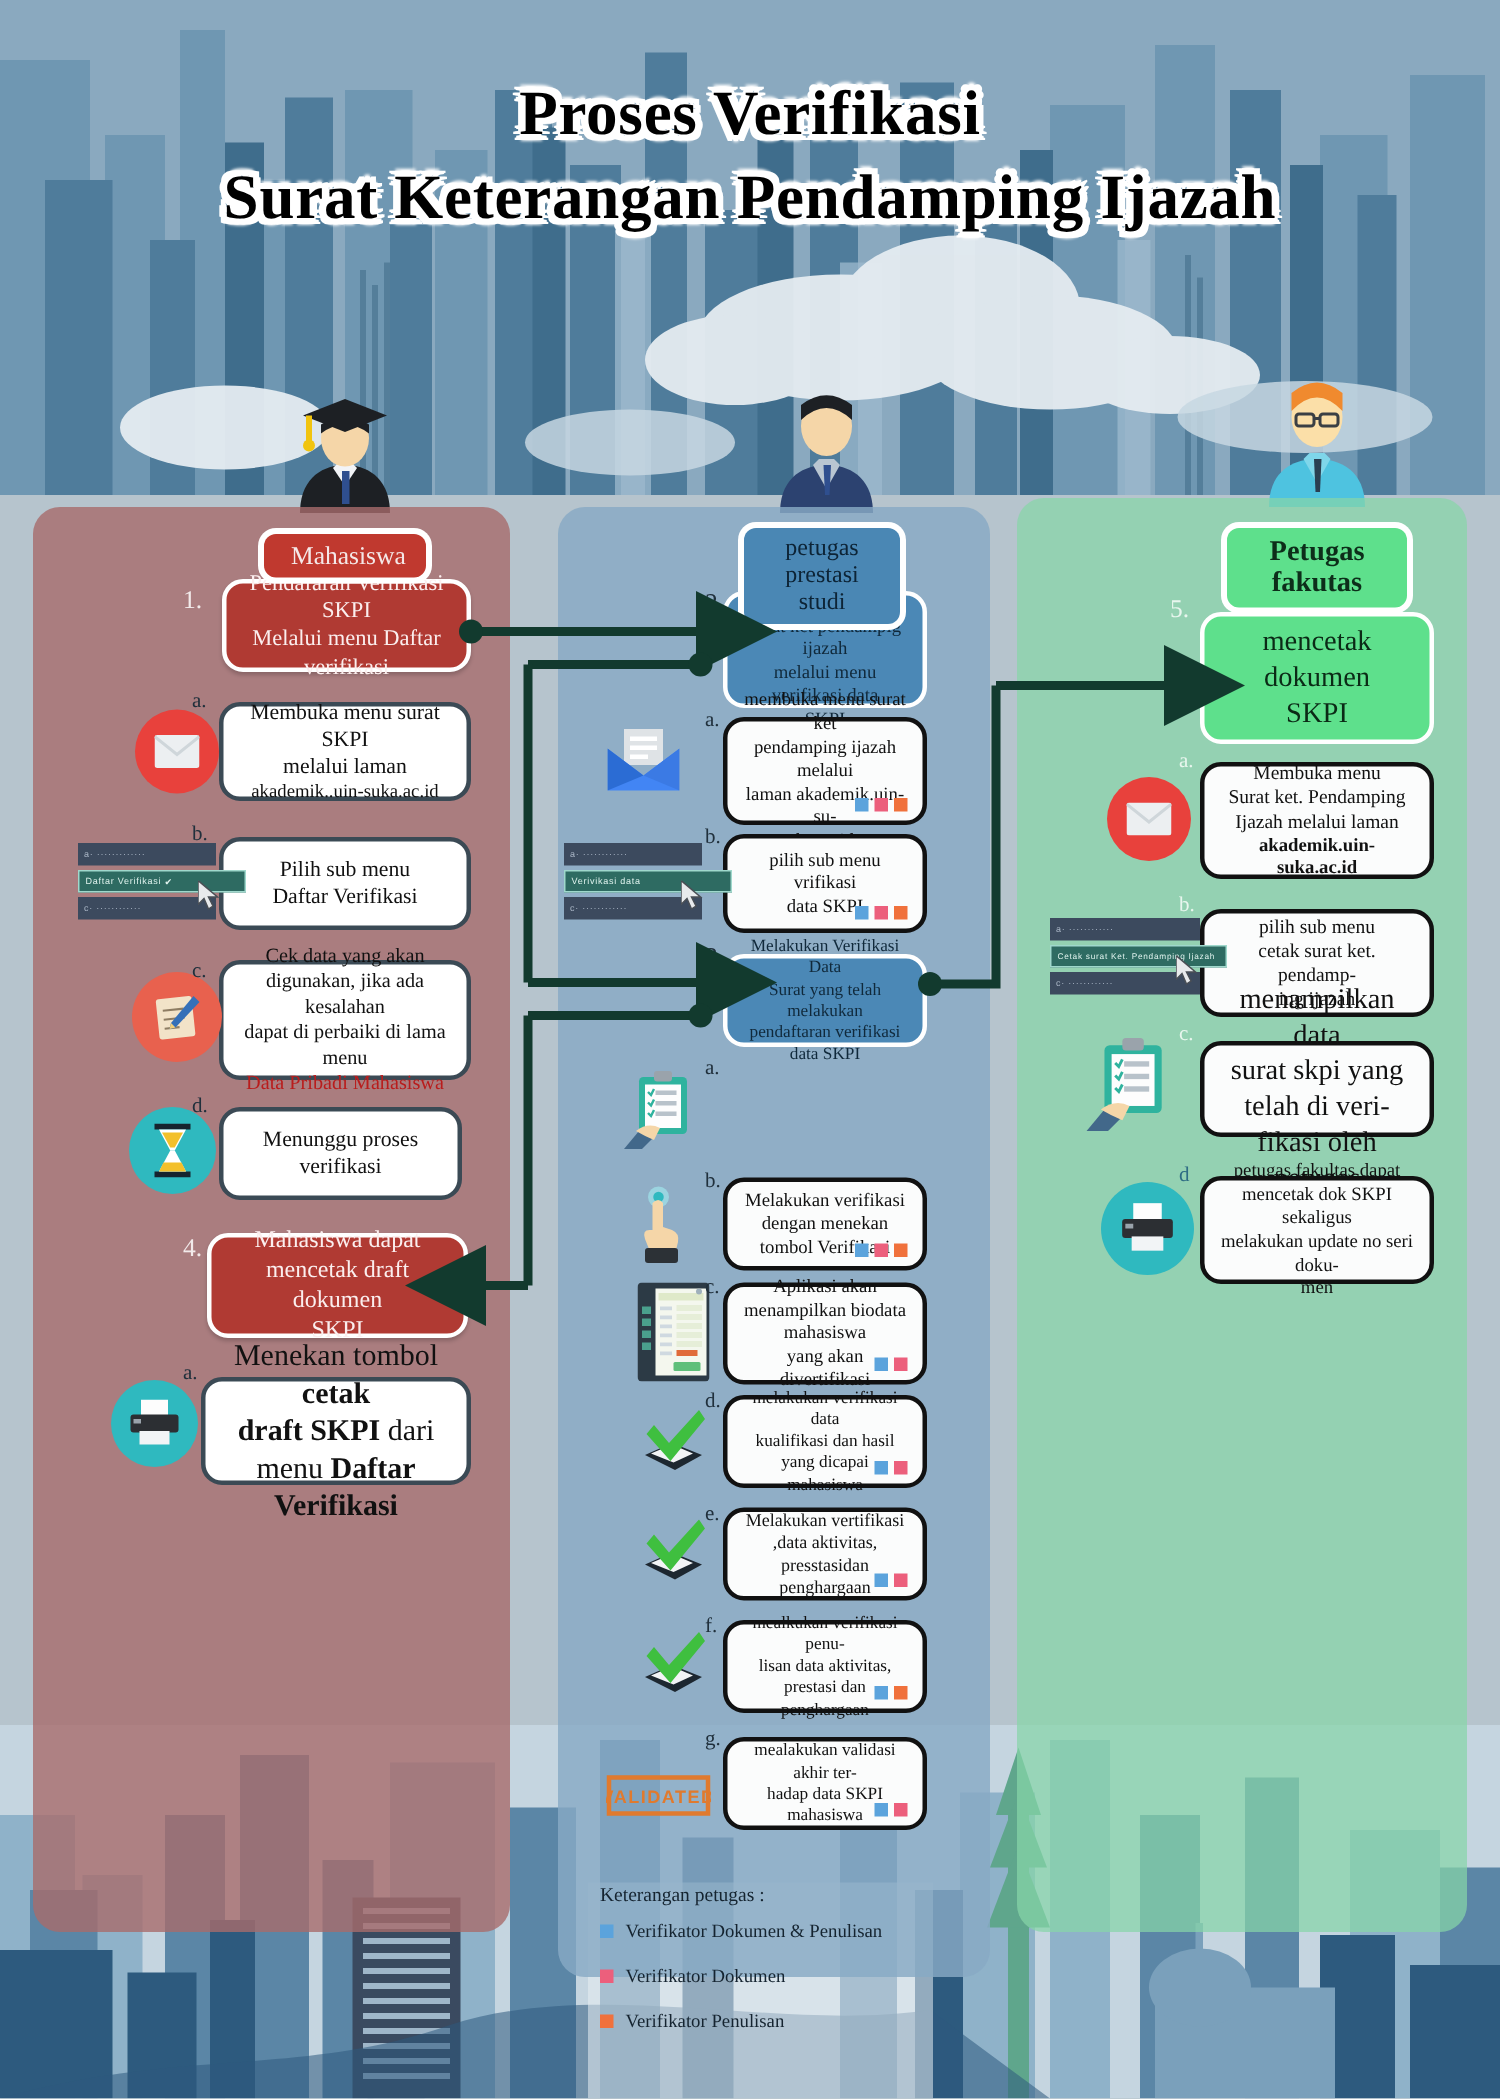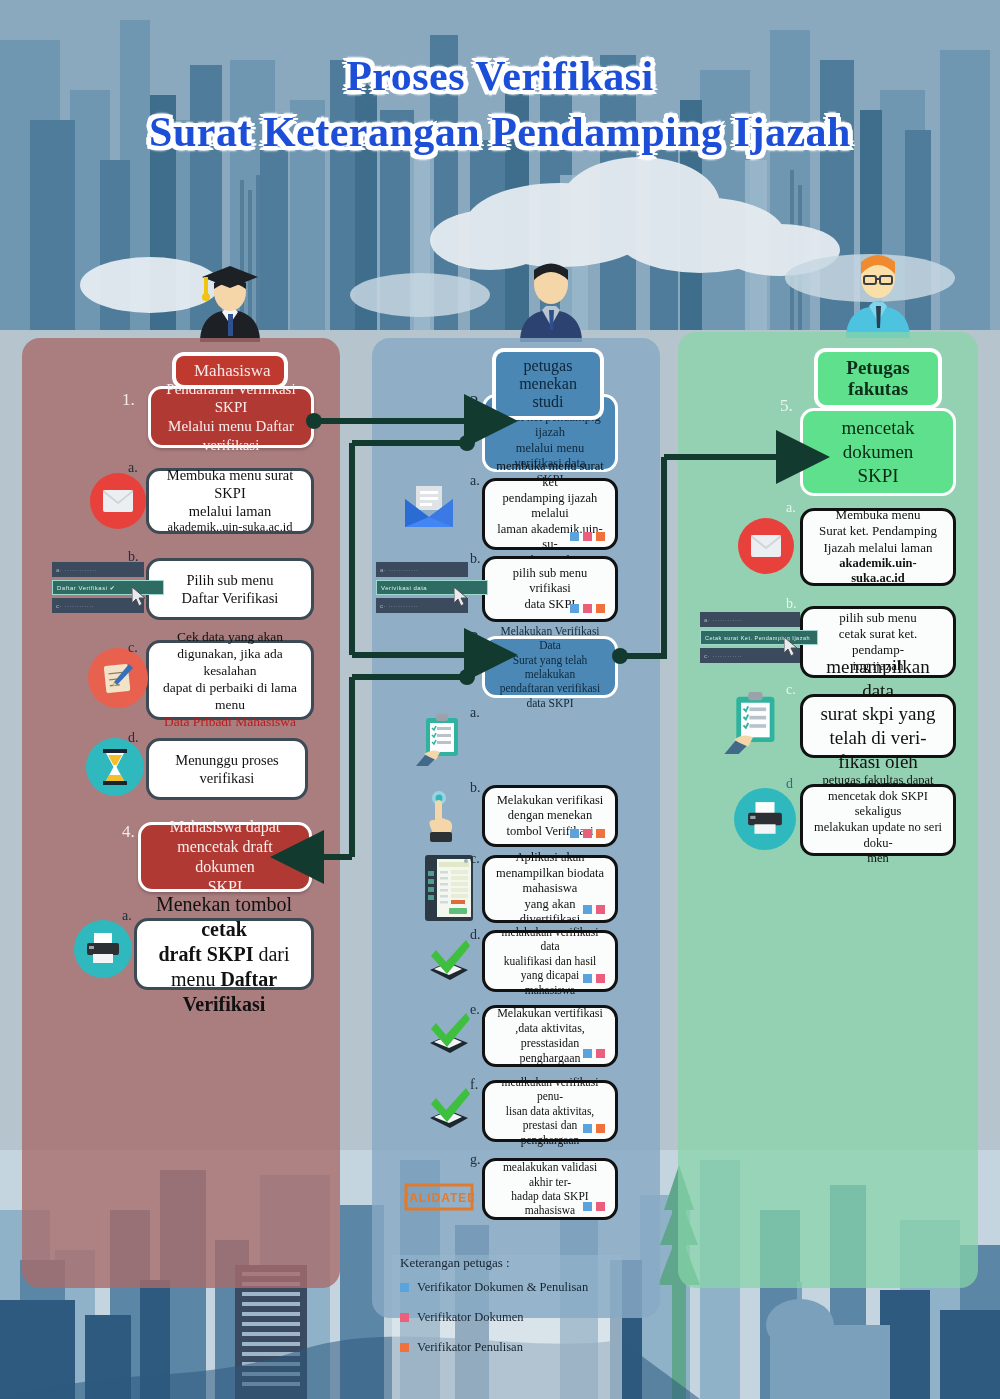--- a/index.html
+++ b/index.html
@@ -17,21 +17,21 @@
   .bg-top { position:absolute; left:0; top:0; width:1000px; height:330px; background:#7ea5bd; overflow:hidden;}
   .bg-mid { position:absolute; left:0; top:300px; width:1000px; height:940px; background:#b6c4cd;}
   .bg-bottom { position:absolute; left:0; top:1150px; width:1000px; height:249px; background:#c9d7e1; overflow:hidden;}
 
   
   .title-wrap { position:absolute; left:0; top:50px; width:1000px; text-align:center; z-index:20; }
   .title-line {
     display:inline-block;
     font-family:"Liberation Serif", serif;
     font-weight:bold;
-    color:#1d4ed8;
+    color:#000000;
     letter-spacing:.5px;
     padding: 2px 16px;
     text-shadow:
       -3px -3px 0 #fff, 3px -3px 0 #fff, -3px 3px 0 #fff, 3px 3px 0 #fff,
       -4px 0 0 #fff, 4px 0 0 #fff, 0 -4px 0 #fff, 0 4px 0 #fff,
       -5px 0 0 #fff, 5px 0 0 #fff, 0 -5px 2px #fff, 0 5px 2px #fff,
       -4px -4px 0 #fff, 4px 4px 0 #fff, -4px 4px 0 #fff, 4px -4px 0 #fff;
   }
   .t1 { font-size:42px; }
   .t2 { font-size:42px; margin-top:4px; }
@@ -304,21 +304,21 @@
   <div class="col col-left"></div>
   <div class="col col-mid"></div>
   <div class="col col-right"></div>
 
   <div class="ribbon left" style="left:176px; top:356px; width:108px;">
     <span>Mahasiswa</span>
   </div>
 
   <div class="ribbon mid" style="left:496px; top:352px; width:104px;">
     <div>petugas</div>
-    <div>menekan studi</div>
+    <div>prestasi studi</div>
   </div>
 
   <div class="ribbon right" style="left:818px; top:352px; width:120px;">
     <div>Petugas</div>
     <div>fakutas</div>
   </div>
 
   <svg id="arrows">
     <defs>
       <marker id="ah" markerWidth="9" markerHeight="9" refX="1" refY="4.5" orient="auto">

